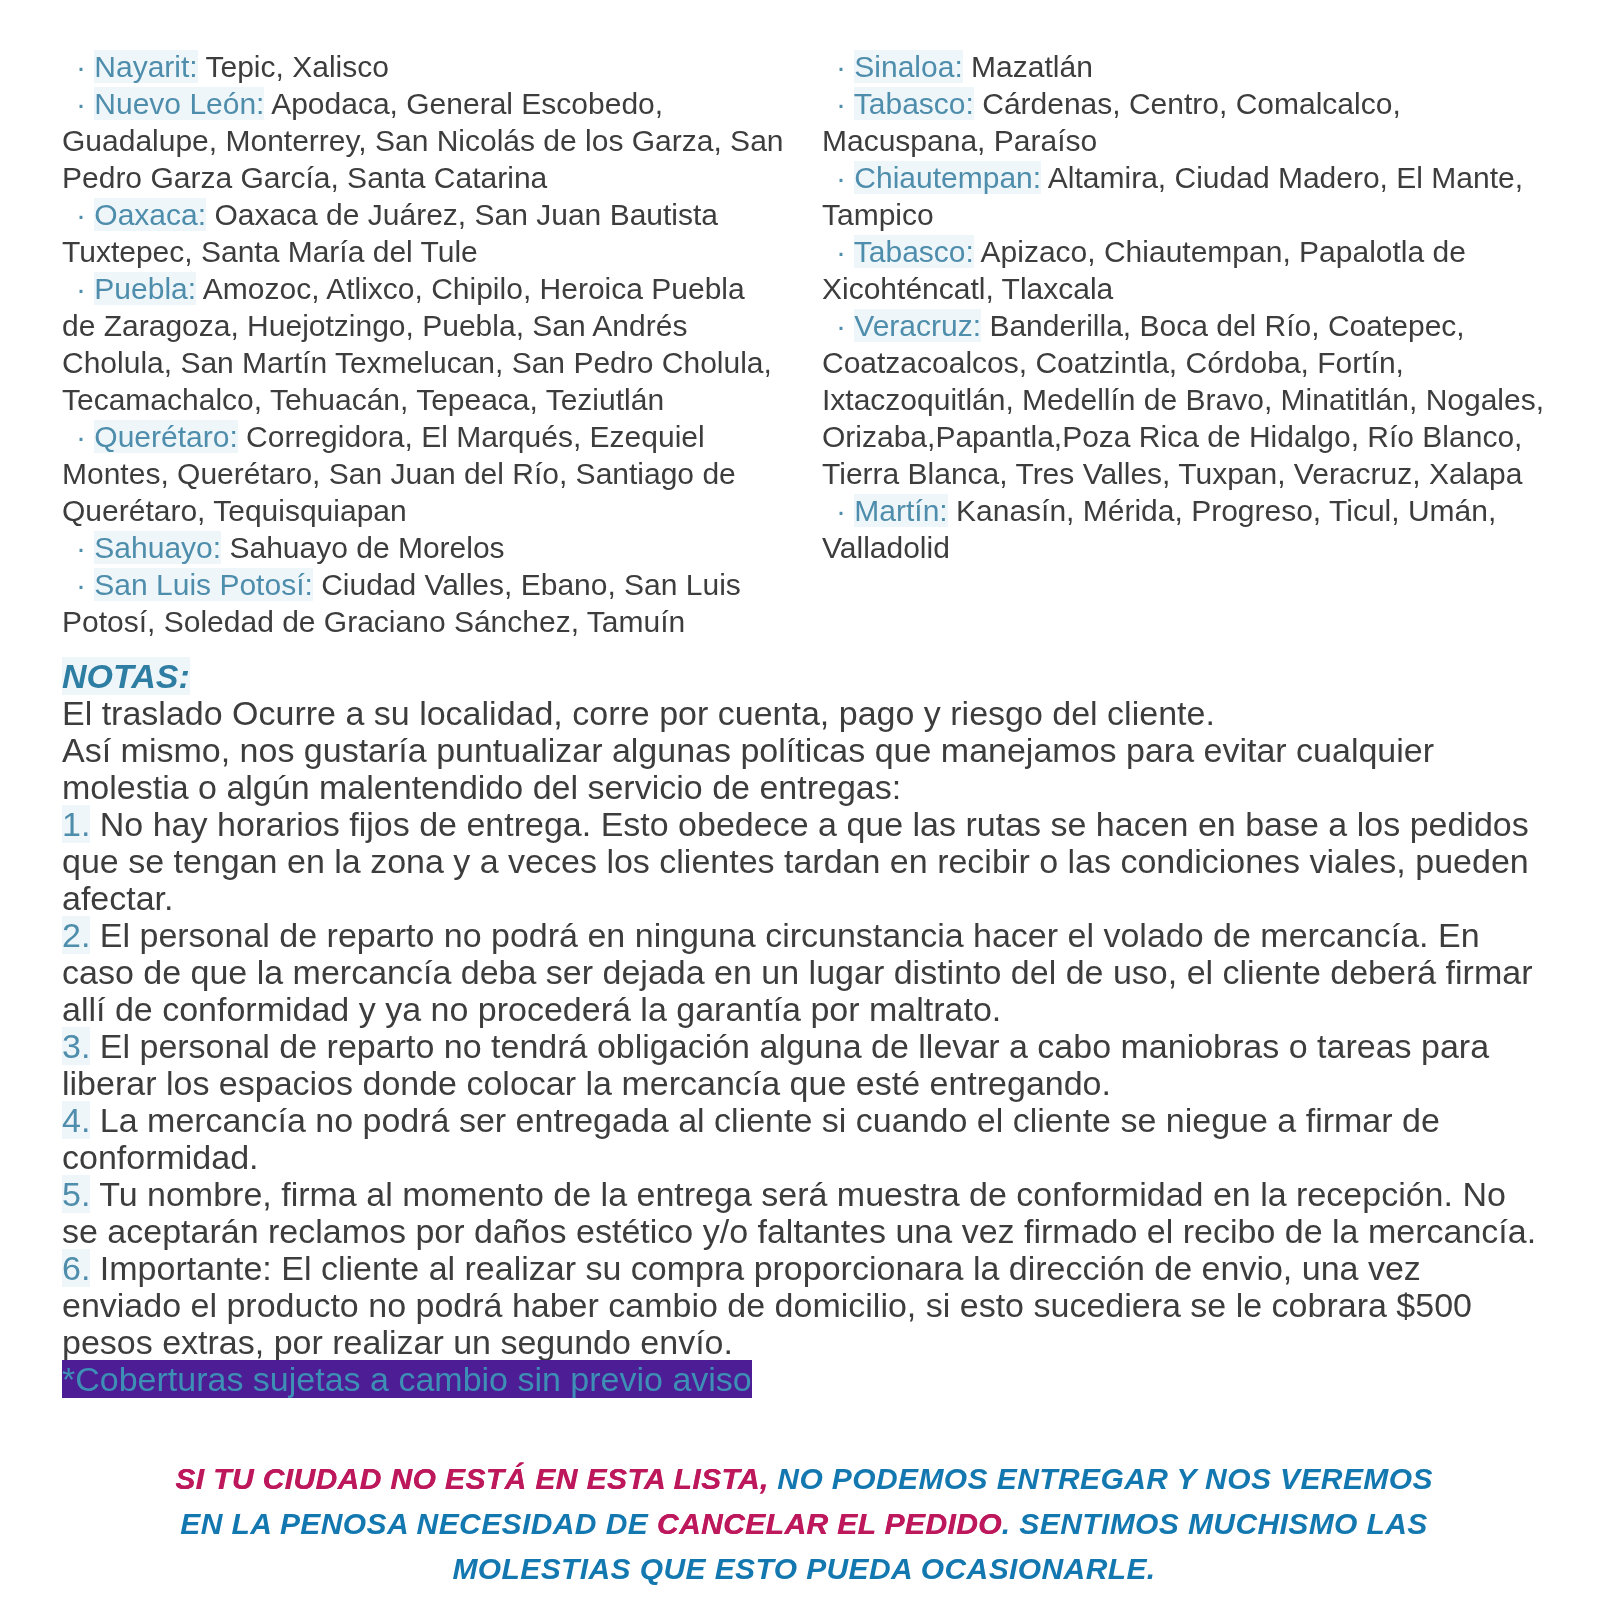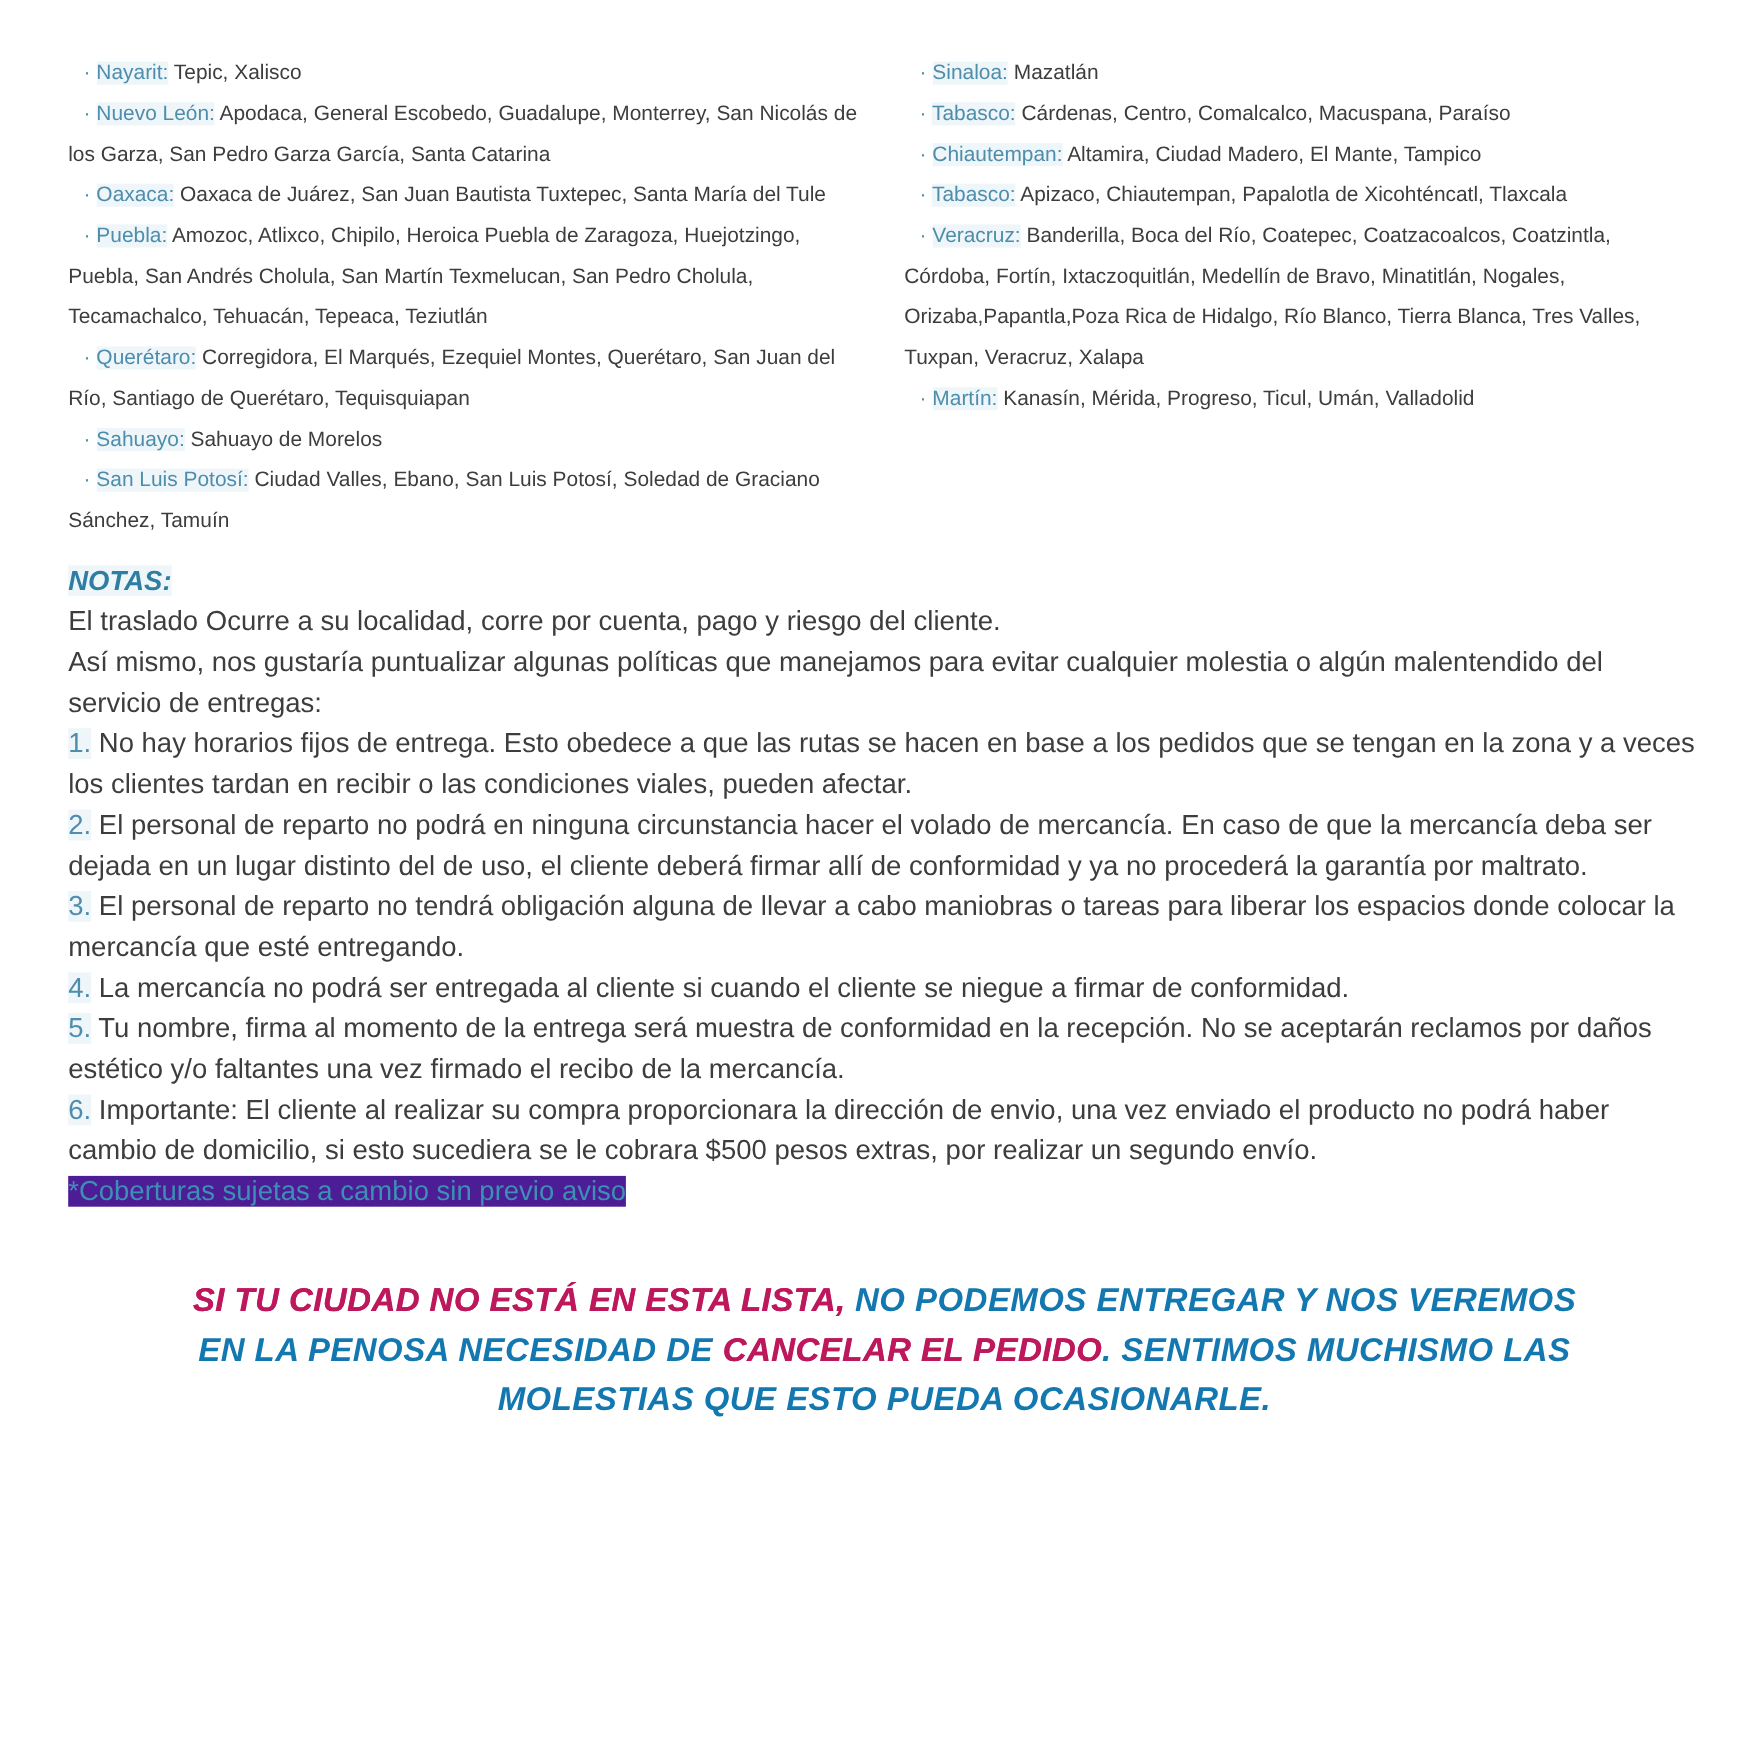--- a/index.html
+++ b/index.html
@@ -7,28 +7,28 @@
     width: 1600px; height: 1600px; overflow: hidden;
     background: #ffffff;
     font-family: "Liberation Sans", sans-serif;
     color: #3d3d3d;
     -webkit-font-smoothing: antialiased;
   }
   .page { box-sizing: border-box; padding: 48px 54px 0 62px; }
 
   
   .columns { display: flex; gap: 36px; }
-  .col { flex: 1 1 0; font-size: 19px; line-height: 37px; font-weight: 400; }
+  .col { flex: 1 1 0; font-size: 30px; line-height: 37px; font-weight: 400; }
   .entry { margin: 0; text-indent: 14px; }
   .state { color: #4e8dab; background: #eef6fa; }
   .cities { color: #3d3d3d; }
   .bullet { color: #4e8dab; }
 
   
-  .notes { margin-top: 18px; font-size: 25px; line-height: 37px; }
+  .notes { margin-top: 18px; font-size: 34px; line-height: 37px; }
   .notes p { margin: 0; }
   .notes-heading { color: #2e7da2; font-weight: bold; font-style: italic; background: #eef6fa; }
   .num { color: #4e8dab; background: #eef6fa; }
   .disclaimer { color: #3e8fb5; background: #4c1d95; }
 
   
   .footer {
     margin: 58px auto 0; padding: 0 88px;
     text-align: center;
     font-weight: bold; font-style: italic;

